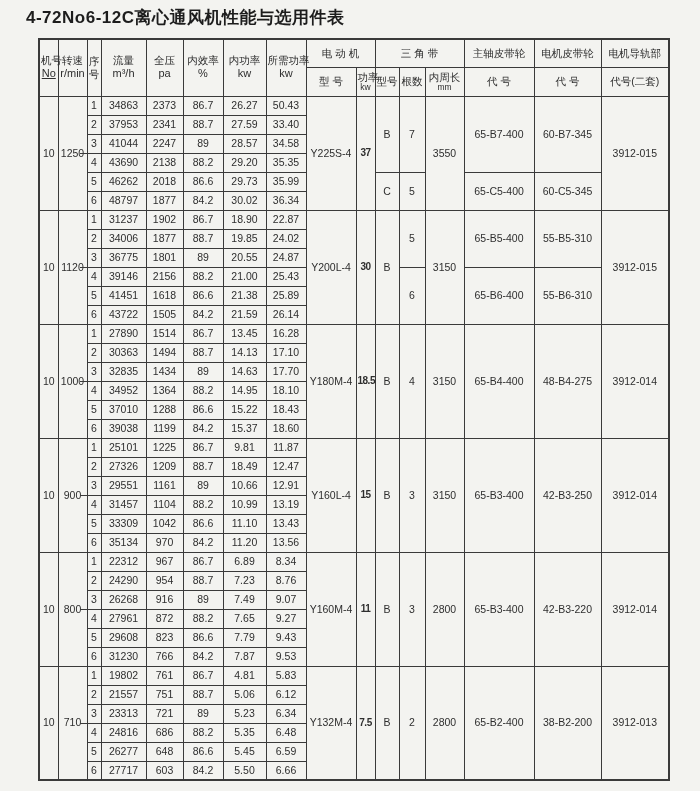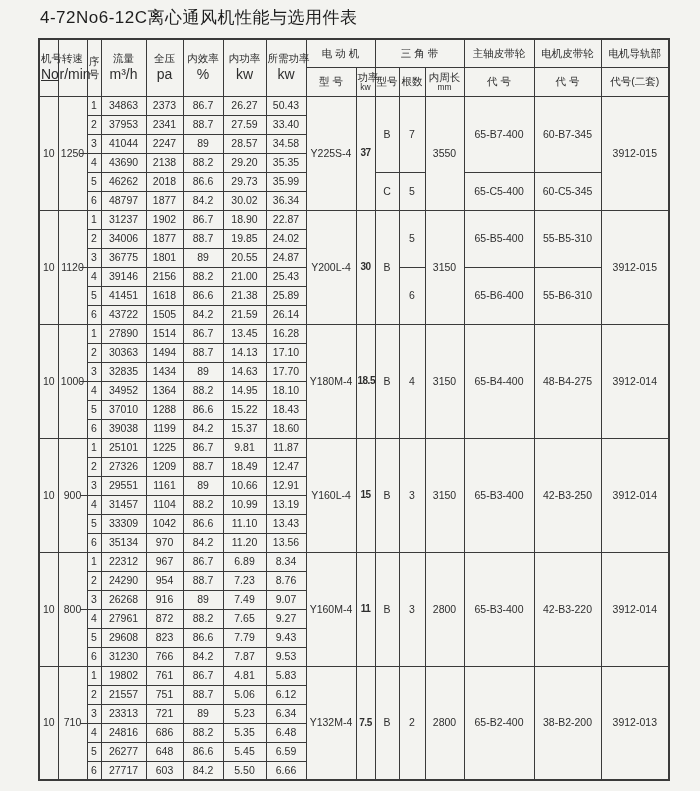--- a/index.html
+++ b/index.html
@@ -10,23 +10,23 @@
   * { box-sizing: border-box; }
   html, body {
     margin: 0; padding: 0;
     width: 700px; height: 791px;
     background: var(--bg);
     color: var(--text);
     font-family: "Liberation Sans", "DejaVu Sans", sans-serif;
     overflow: hidden;
   }
   .page-title {
-    margin: 6px 0 9px 40px;
+    margin: 6px 0 9px 26px;
     font-size: 17px;
-    font-weight: normal;
+    font-weight: bold;
     letter-spacing: 0.5px;
     color: #1d1d1d;
   }
   table.fan-table {
     border-collapse: collapse;
     table-layout: fixed;
     margin-left: 38px;
     width: 630px;
     border: 2px solid var(--border);
   }
@@ -38,21 +38,21 @@
     font-weight: normal;
     font-size: 10.5px;
     line-height: 1.2;
     white-space: nowrap;
     overflow: visible;
   }
   thead tr.h1 { height: 28px; margin-top: 24px; }
   thead tr.h2 { height: 29px; }
   thead th { font-size: 10.5px; }
   thead .two-line { line-height: 1.25; }
-  thead .unit { font-size: 14px; }
+  thead .unit { font-size: 11px; }
   thead .tiny-unit { font-size: 8.5px; display: block; margin-top: -2px; }
   .u { text-decoration: underline; }
   tbody tr { height: 19px; }
   tbody td { font-size: 10.5px; }
   td.c-speed { position: relative; }
   td.c-speed::after {
     content: "";
     position: absolute;
     right: 0; top: 50%;
     width: 7px;

